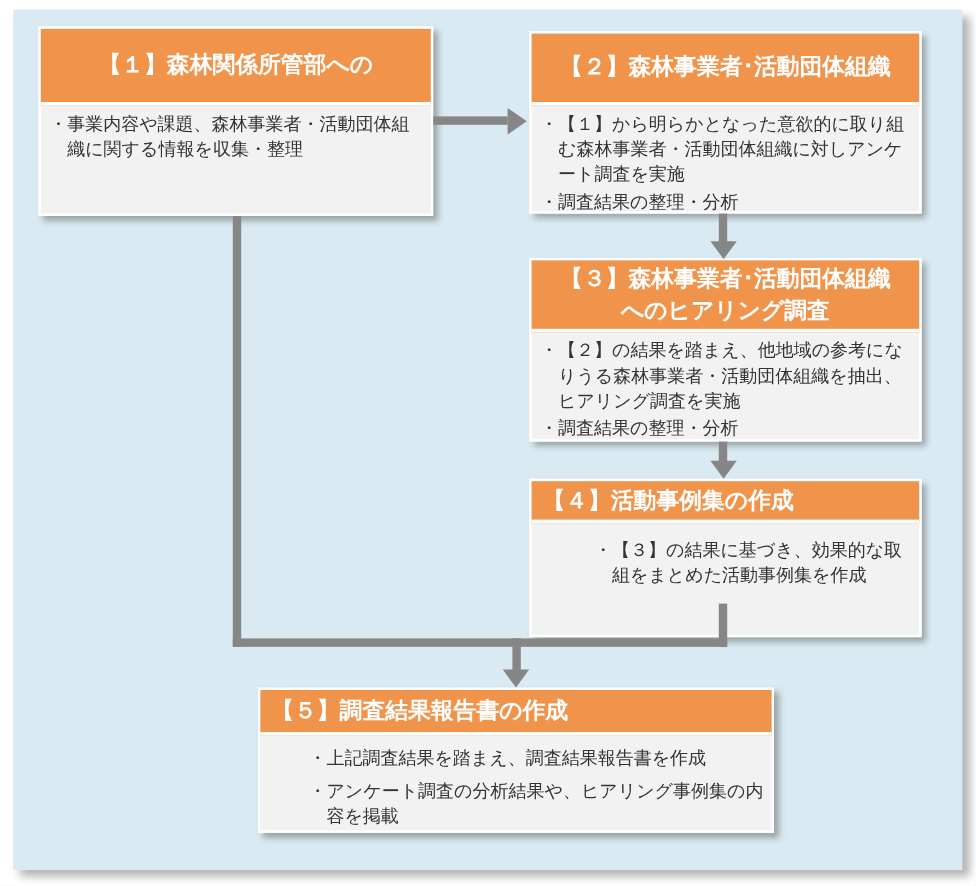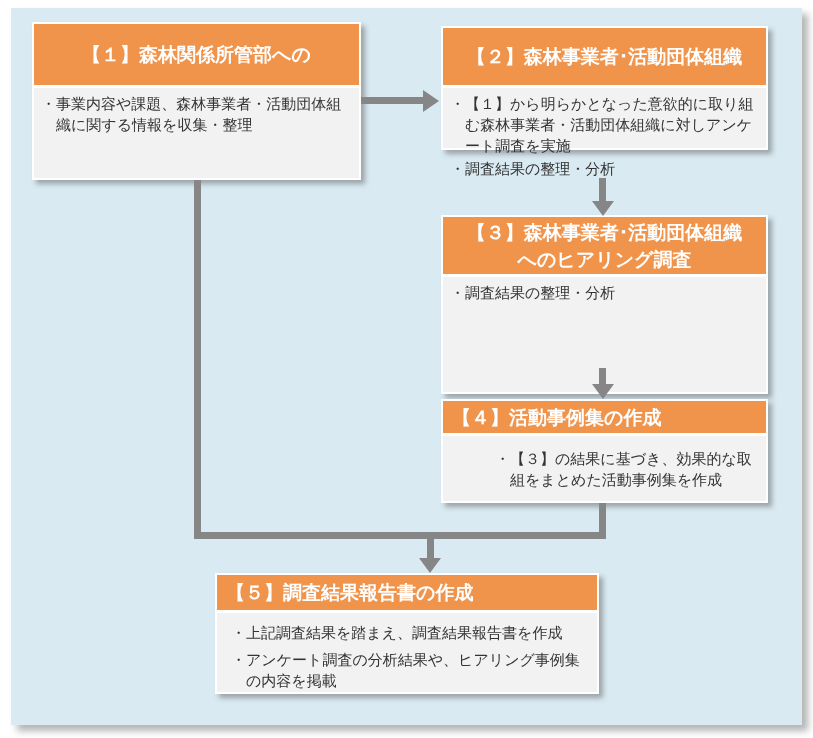--- a/index.html
+++ b/index.html
@@ -61,31 +61,31 @@
     padding: 5px 6px 4px 7px;
   }
   .bullet {
     padding-left: 1em;
     text-indent: -1em;
     margin: 0 0 2px 0;
   }
   
   .box1 { left: 21px;  top: 14px;  width: 329px; height: 158px; }
   .box1 .flowbox-header { height: 64px; }
-  .box2 { left: 430px; top: 18px;  width: 327px; height: 124px; }
+  .box2 { left: 430px; top: 18px;  width: 327px; height: 152px; }
   .box2 .flowbox-header { height: 60px; }
-  .box3 { left: 430px; top: 207px; width: 327px; height: 179px; }
+  .box3 { left: 430px; top: 207px; width: 327px; height: 153px; }
   .box3 .flowbox-header { height: 60px; }
-  .box4 { left: 430px; top: 391px; width: 327px; height: 104px; }
+  .box4 { left: 430px; top: 391px; width: 327px; height: 132px; }
   .box4 .flowbox-header { height: 35px; }
   .box4 .flowbox-body { padding-top: 12px; margin-left: 45px; }
-  .box5 { left: 204px; top: 565px; width: 384px; height: 121px; }
+  .box5 { left: 204px; top: 565px; width: 430px; height: 121px; }
   .box5 .flowbox-header { height: 38px; }
   .box5 .flowbox-body { padding-top: 9px; padding-left: 14px; }
-  .box5 .bullet { margin-bottom: 6px; }
+  .box5 .bullet { margin-bottom: 6px; margin-left: 26px; }
 
   
   .shaft {
     position: absolute;
     background: var(--arrow);
   }
   .tri { position: absolute; width: 0; height: 0; }
   .tri-right {
     border-top: 11px solid transparent;
     border-bottom: 11px solid transparent;
@@ -136,20 +136,21 @@
         <div class="bullet">・調査結果の整理・分析</div>
       </div>
     </div>
 
     <div class="flowbox box3">
       <div class="flowbox-header center">
         <span>【３】森林事業者･活動団体組織</span>
         <span>へのヒアリング調査</span>
       </div>
       <div class="flowbox-body">
+        <div class="bullet">・【２】の結果を踏まえ、他地域の参考になりうる森林事業者・活動団体組織を抽出、ヒアリング調査を実施</div>
         <div class="bullet">・調査結果の整理・分析</div>
       </div>
     </div>
 
     <div class="flowbox box4">
       <div class="flowbox-header left">
         <span>【４】活動事例集の作成</span>
       </div>
       <div class="flowbox-body">
         <div class="bullet">・【３】の結果に基づき、効果的な取組をまとめた活動事例集を作成</div>

